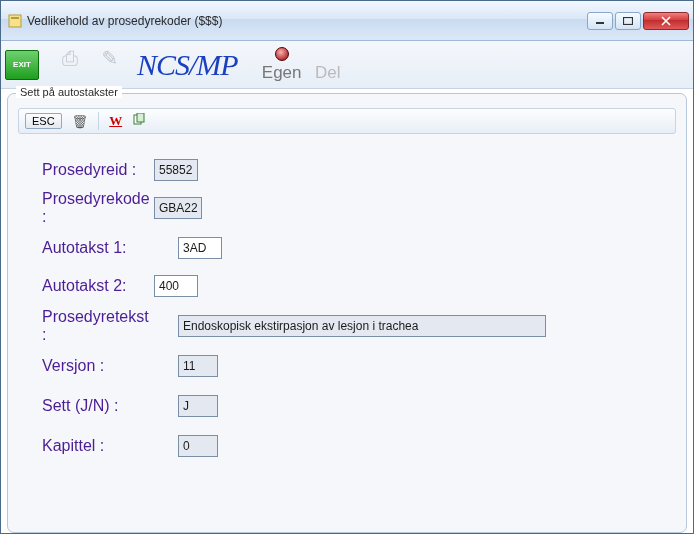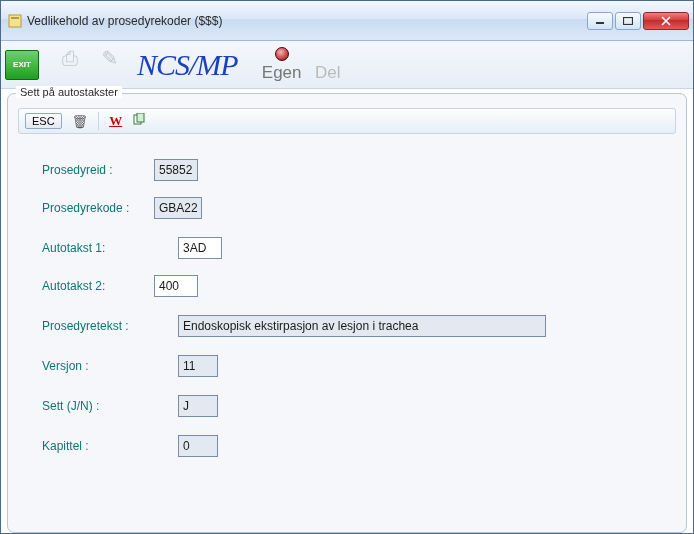--- a/index.html
+++ b/index.html
@@ -148,22 +148,22 @@
   
   .form-area { padding: 6px 0 0 24px; }
   .form-row {
     display:flex;align-items:center;
     margin-bottom: 14px;
     height:24px;
   }
   .form-row.gap { margin-top: 16px; gap: 24px; }
   .form-label {
     width: 112px;
-    color:#0f766e;
-    font-size:12px;
+    color:#4c1d95;
+    font-size:16px;
   }
   .form-input {
     height:22px;
     background:#e4e9f1;
     border:1px solid #7a8ea8;
     padding:2px 4px;
     font-size:12px;
     font-family: Tahoma, sans-serif;
     color:#1a1a1a;
   }

